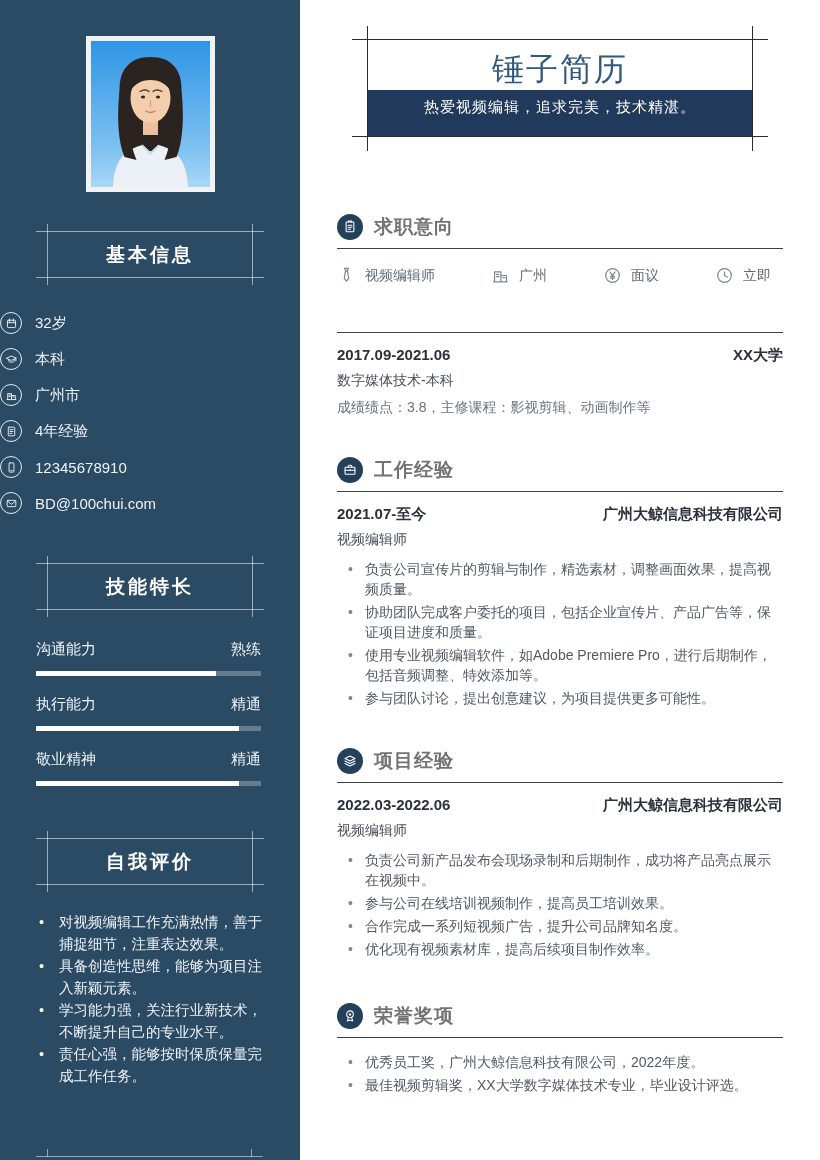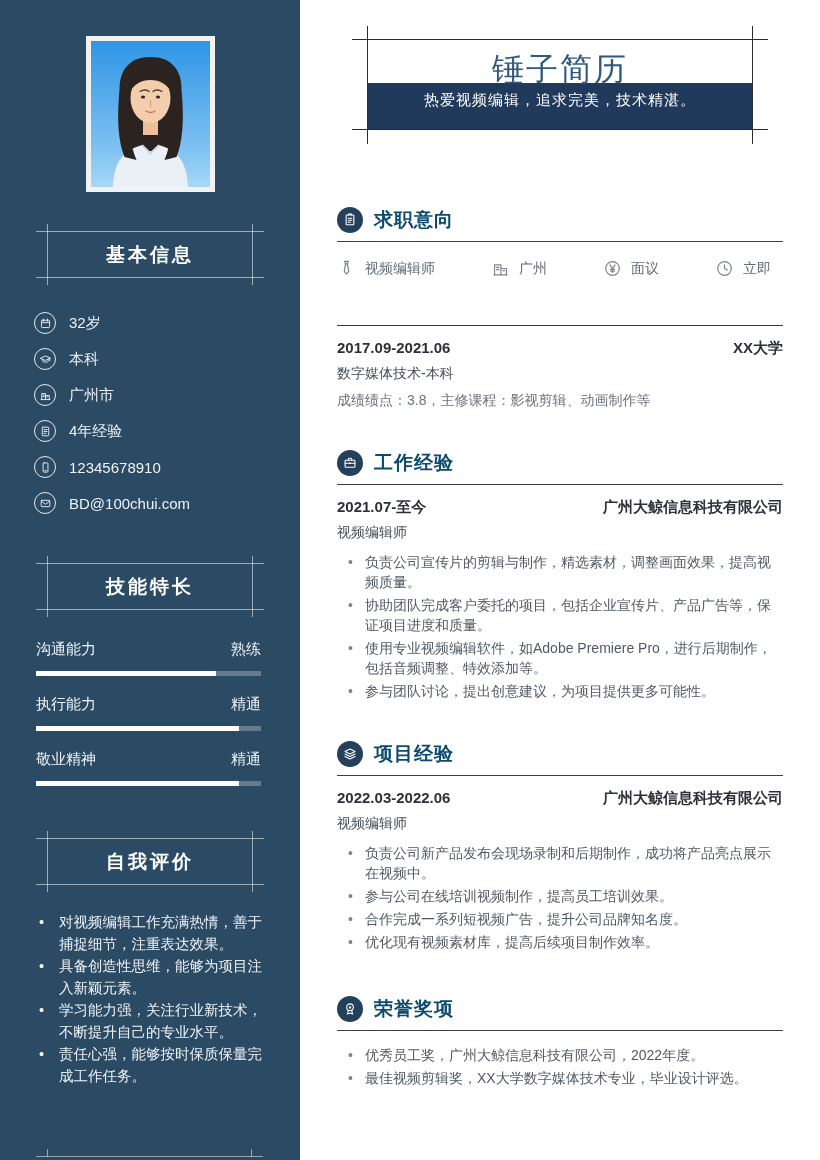--- a/index.html
+++ b/index.html
@@ -16,21 +16,21 @@
     border-top:1px solid rgba(255,255,255,.55); border-bottom:1px solid rgba(255,255,255,.55);
     padding:10px 0 9px; font-size:19px; font-weight:bold; letter-spacing:3px; color:#fff; }
   .side-title::before, .side-title::after { content:""; position:absolute; top:-8px; bottom:-8px; width:1px;
     background:rgba(255,255,255,.55); }
   .side-title::before { left:11px; } .side-title::after { right:11px; }
 
   .mt-basic { margin-top:39px; }
   .mt-skill { margin-top:42px; }
   .mt-eval  { margin-top:52px; }
 
-  .info-list { list-style:none; margin:27px 0 0; padding-left:34px; }
+  .info-list { list-style:none; margin:27px 0 0; }
   .info-list li { display:flex; align-items:center; gap:13px; height:36px; font-size:15px; }
   .cicon { width:22px; height:22px; border:1px solid #e3eaf0; border-radius:50%; flex-shrink:0;
     display:flex; align-items:center; justify-content:center; }
   .cicon svg { width:13px; height:13px; stroke:#eef2f6; fill:none; stroke-width:1.7; stroke-linecap:round; stroke-linejoin:round; }
 
   .skills-wrap { margin-top:30px; }
   .skill { margin:0 39px 19px 36px; }
   .skill-row { display:flex; justify-content:space-between; font-size:15px; margin-bottom:12px; }
   .skill-bar { height:5px; background:rgba(255,255,255,.28); }
   .skill-fill { height:100%; background:#ffffff; }
@@ -44,25 +44,25 @@
   .side-bottom-line::before { left:11px; } .side-bottom-line::after { right:11px; }
 
   
   .main { flex:1; padding:0 37px; background:#fff; color:#39424d; }
 
   .banner { position:relative; width:386px; margin:39px auto 0; }
   .banner .hline { position:absolute; left:-15px; right:-15px; height:1px; background:#2b2b2b; }
   .banner .hline.top { top:0; } .banner .hline.bot { bottom:0; }
   .banner .vline { position:absolute; top:-13px; bottom:-14px; width:1px; background:#2b2b2b; }
   .banner .vline.left { left:0; } .banner .vline.right { right:0; }
-  .banner-title { height:44px; line-height:60px; text-align:center; font-size:32px; letter-spacing:2px; color:#31587d; }
+  .banner-title { height:51px; line-height:60px; text-align:center; font-size:32px; letter-spacing:2px; color:#31587d; }
   .banner-sub { height:47px; line-height:34px; text-align:center; background:#21395a; color:#fff; font-size:15px; letter-spacing:1px; }
 
   .sec-head { display:flex; align-items:center; gap:11px; height:26px; }
-  .sec-head h2 { font-size:19px; font-weight:bold; color:#0c4a6e; letter-spacing:1px; }
+  .sec-head h2 { font-size:19px; font-weight:bold; color:#737373; letter-spacing:1px; }
   .sec-icon { width:26px; height:26px; border-radius:50%; background:#24415c; flex-shrink:0;
     display:flex; align-items:center; justify-content:center; }
   .sec-icon svg { width:16px; height:16px; stroke:#fff; fill:none; stroke-width:1.6; stroke-linecap:round; stroke-linejoin:round; }
   .sec-line { border-top:1px solid #3a3f45; margin-top:8px; }
 
   .sec-intent { margin-top:77px; }
   .sec-edu    { margin-top:47px; }
   .sec-work   { margin-top:40px; }
   .sec-proj   { margin-top:40px; }
   .sec-honor  { margin-top:44px; }

